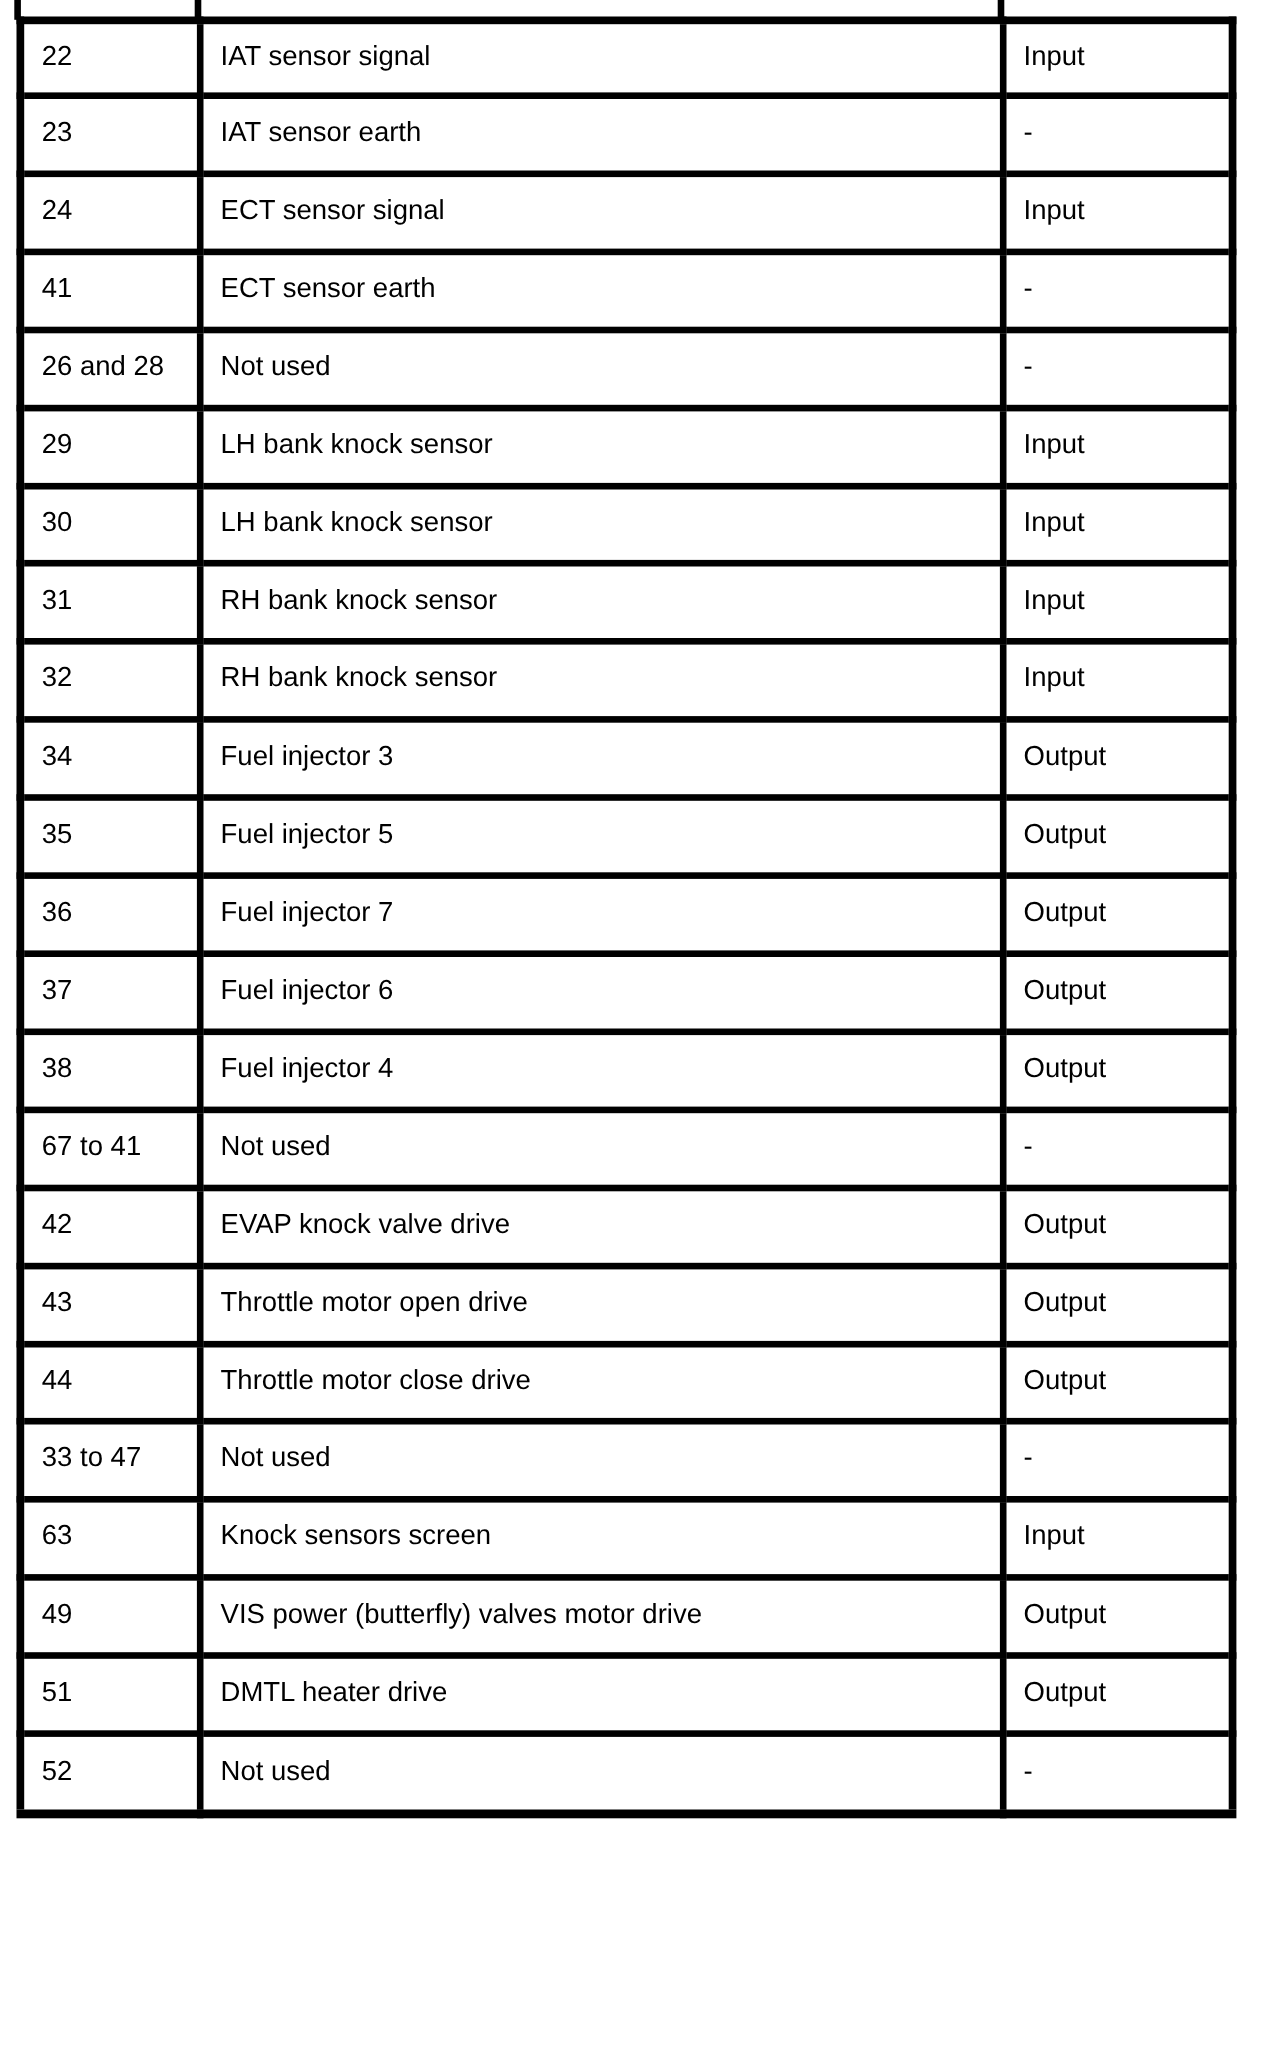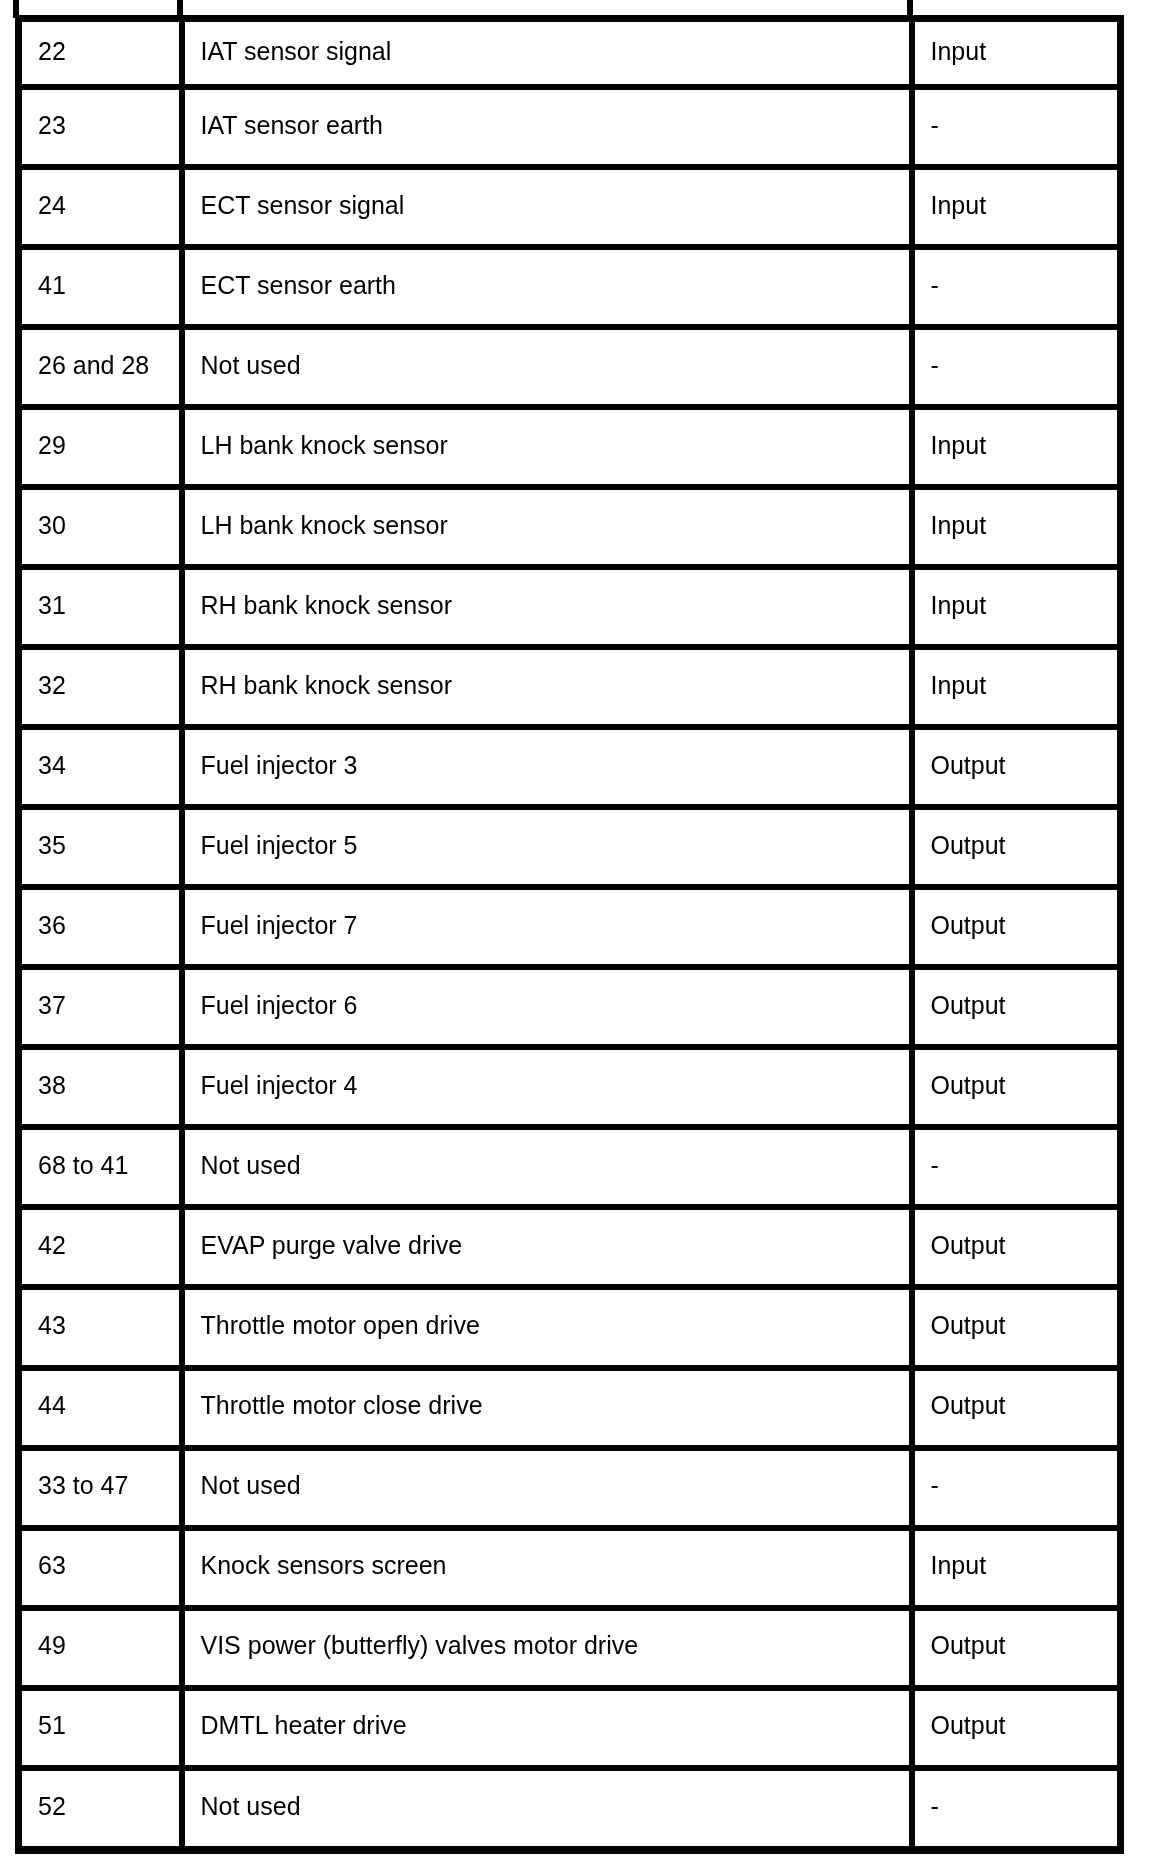--- a/index.html
+++ b/index.html
@@ -23,21 +23,21 @@
     background: #000000;
   }
   .stub.s-left  { left: 13px; }
   .stub.s-div1  { left: 177px; }
   .stub.s-div2  { left: 907px; }
   table.pin-table {
     position: absolute;
     left: 15px;
     top: 15px;
     width: 1102px;
-    height: 1839px;
+    height: 1638px;
     border-collapse: collapse;
     table-layout: fixed;
     border: 7px solid #000000;
     border-bottom-width: 8px;
   }
   table.pin-table col.c-pin  { width: 163px; }
   table.pin-table col.c-desc { width: 730px; }
   table.pin-table col.c-io   { width: 209px; }
   table.pin-table td {
     border: 6px solid #000000;
@@ -145,28 +145,28 @@
     <td>Output</td>
   </tr>
 
   <tr>
     <td>38</td>
     <td>Fuel injector 4</td>
     <td>Output</td>
   </tr>
 
   <tr>
-    <td>68 to 41</td>
+    <td>67 to 41</td>
     <td>Not used</td>
     <td>-</td>
   </tr>
 
   <tr>
     <td>42</td>
-    <td>EVAP purge valve drive</td>
+    <td>EVAP knock valve drive</td>
     <td>Output</td>
   </tr>
 
   <tr>
     <td>43</td>
     <td>Throttle motor open drive</td>
     <td>Output</td>
   </tr>
 
   <tr>

